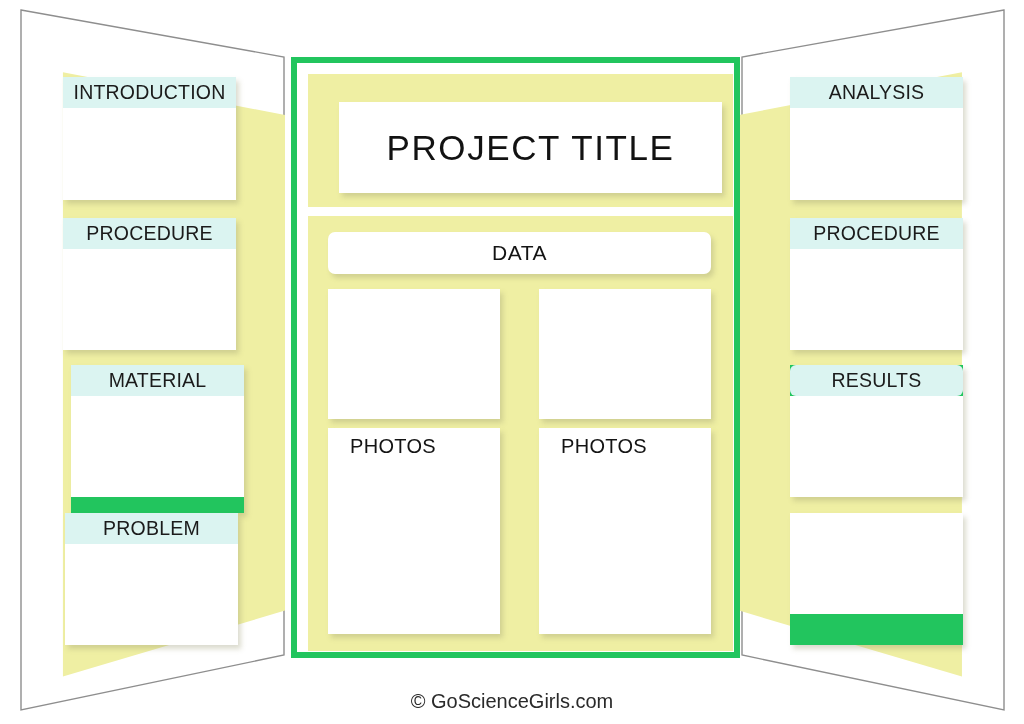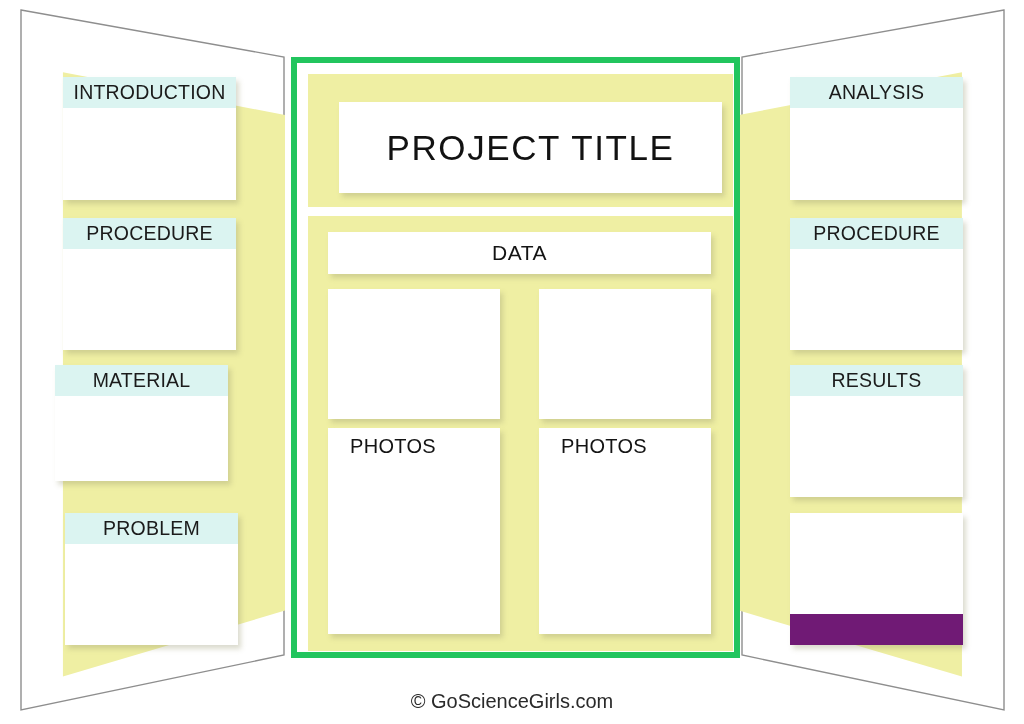--- a/index.html
+++ b/index.html
@@ -27,21 +27,21 @@
     left: 0;
     top: 0;
     width: 1024px;
     height: 724px;
     z-index: 1;
   }
 
   
   .section-card {
     position: absolute;
-    background: #701a75;
+    background: #22c55e;
     box-shadow: 3px 4px 5px rgba(150,150,110,0.33);
     box-sizing: border-box;
     overflow: hidden;
   }
   .section-head {
     height: 31px;
     line-height: 31px;
     text-align: center;
     font-size: 19.5px;
     letter-spacing: 0.2px;
@@ -148,20 +148,21 @@
   }
 
   #data-card {
     left: 20px;
     top: 16px;
     width: 383px;
     height: 42px;
     display: flex;
     align-items: center;
     justify-content: center;
+    border-radius: 7px;
   }
   #data-card span {
     font-size: 21px;
     letter-spacing: 0.5px;
     color: #141414;
   }
 
   .chart-card {
     position: absolute;
     top: 73px;
@@ -219,21 +220,21 @@
       <div class="section-card" style="left:43px; top:67px; width:173px; height:123px;">
         <div class="section-head" style="background:#dbf4f1;">INTRODUCTION</div>
         <div class="section-body" style="height:92px;"></div>
       </div>
 
       <div class="section-card" style="left:43px; top:208px; width:173px; height:132px;">
         <div class="section-head" style="background:#dbf4f1;">PROCEDURE</div>
         <div class="section-body" style="height:101px;"></div>
       </div>
 
-      <div class="section-card" style="left:35px; top:355px; width:173px; height:116px;">
+      <div class="section-card" style="left:51px; top:355px; width:173px; height:148px;">
         <div class="section-head" style="background:#dbf4f1;">MATERIAL</div>
         <div class="section-body" style="height:101px;"></div>
       </div>
 
       <div class="section-card" style="left:45px; top:503px; width:173px; height:132px;">
         <div class="section-head" style="background:#dbf4f1;">PROBLEM</div>
         <div class="section-body" style="height:101px;"></div>
       </div>
 
     </div>
@@ -275,21 +276,21 @@
         <div class="section-head" style="background:#dbf4f1;">ANALYSIS</div>
         <div class="section-body" style="height:92px;"></div>
       </div>
 
       <div class="section-card" style="left:51px; top:208px; width:173px; height:132px;">
         <div class="section-head" style="background:#dbf4f1;">PROCEDURE</div>
         <div class="section-body" style="height:101px;"></div>
       </div>
 
       <div class="section-card" style="left:51px; top:355px; width:173px; height:132px;">
-        <div class="section-head" style="background:#dbf4f1;">RESULTS</div>
+        <div class="section-head" style="background:#dbf4f1;border-radius:6px;">RESULTS</div>
         <div class="section-body" style="height:101px;"></div>
       </div>
 
       <div class="section-card" style="left:51px; top:503px; width:173px; height:132px;">
         <div class="section-body" style="height:101px;"></div>
       </div>
 
     </div>
   </div>
 

